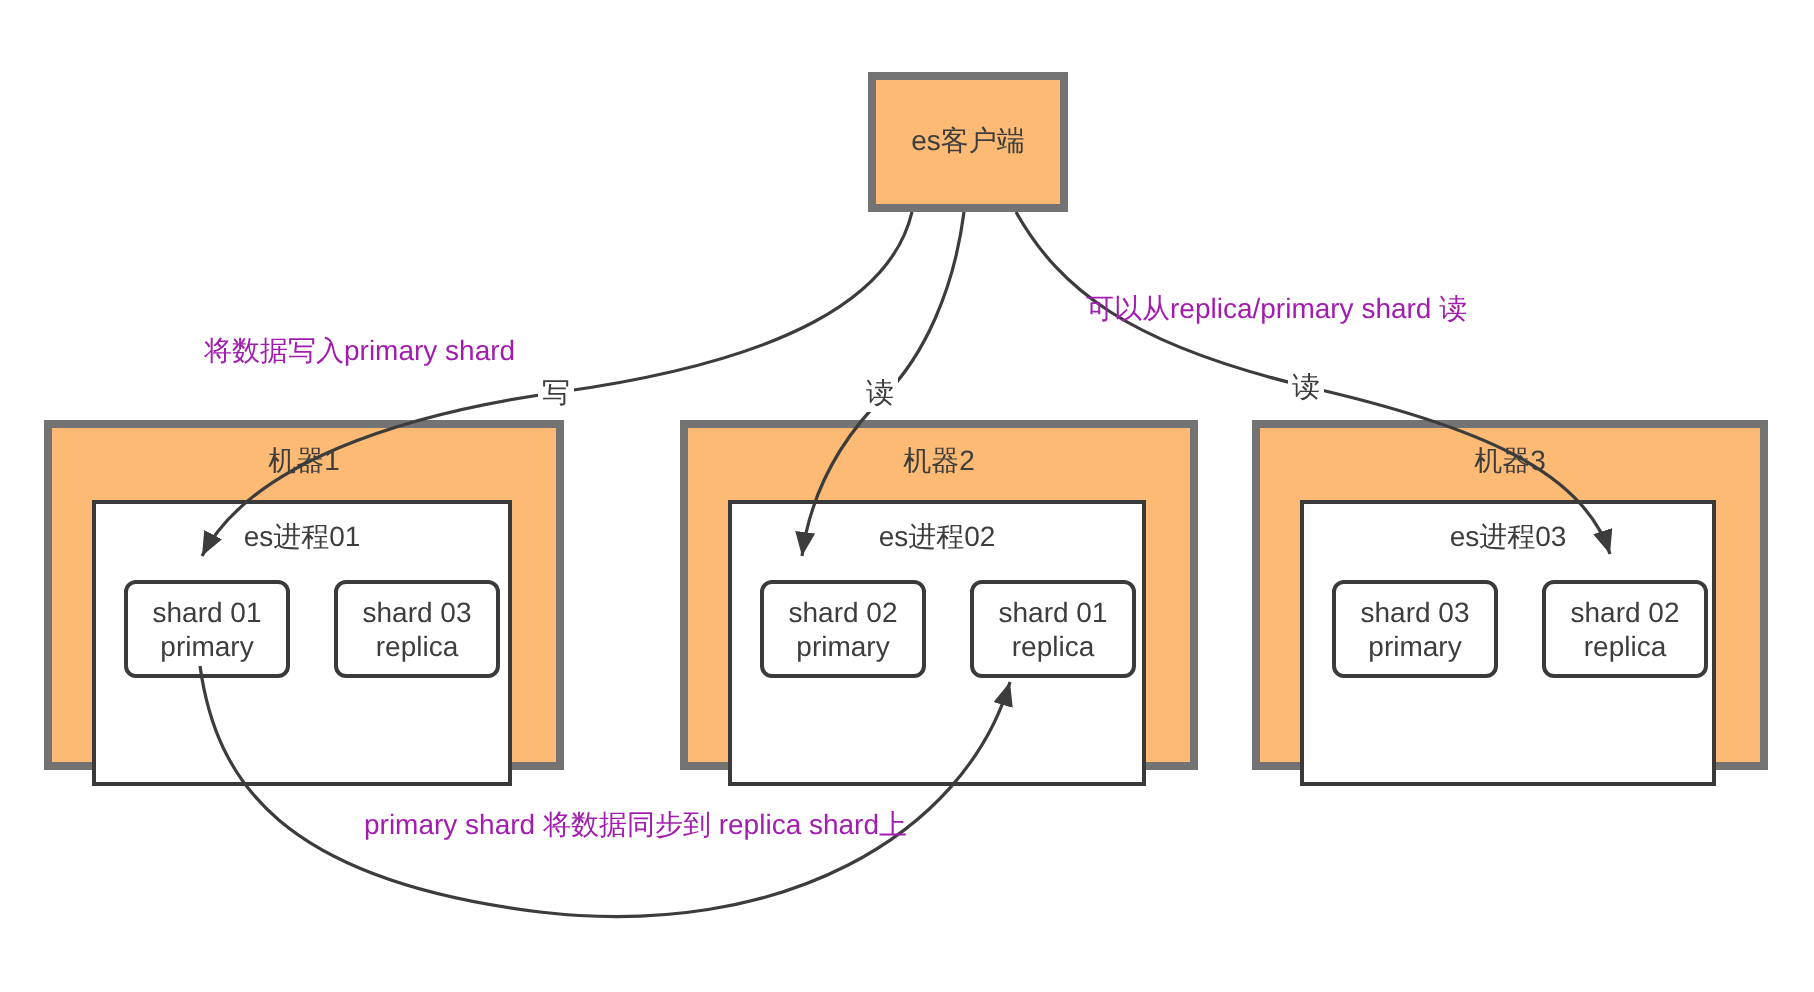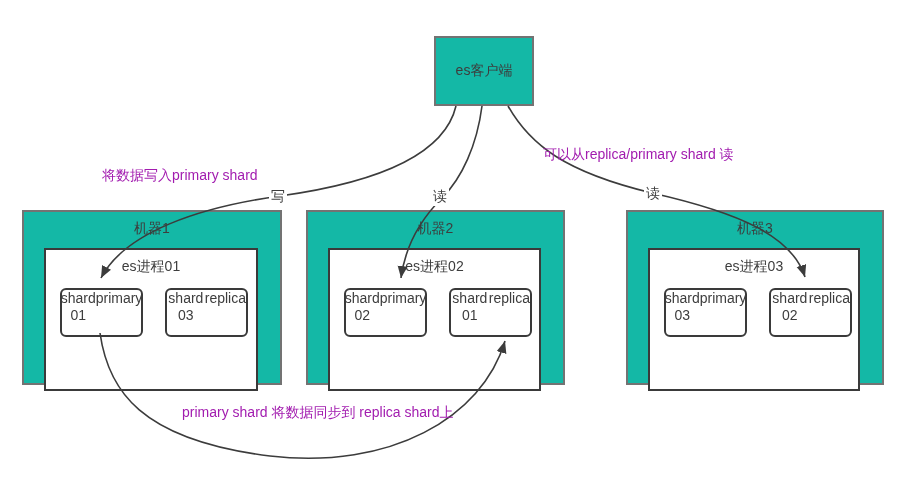--- a/index.html
+++ b/index.html
@@ -1,30 +1,30 @@
 <!DOCTYPE html>
 <html><head>
 <meta charset="utf-8">
 <style>
   html,body{margin:0;padding:0;background:#ffffff;}
   .stage{
     position:relative;width:907px;height:496px;background:#ffffff;overflow:hidden;
     font-family:"Liberation Sans","DejaVu Sans",sans-serif;color:#3d3d3d;
   }
-  .box{position:absolute;background:#14b8a6;border:2px solid #737373;box-sizing:border-box;}
+  .box{position:absolute;background:#fdba74;border:4px solid #737373;box-sizing:border-box;}
   .client{left:434px;top:36px;width:100px;height:70px;display:flex;align-items:center;justify-content:center;font-size:14px;}
   .machine{top:210px;width:260px;height:175px;padding-left:40px;}
   .m1{left:22px;}
-  .m2{left:306px;width:259px;}
+  .m2{left:340px;width:259px;}
   .m3{left:626px;width:258px;}
   .machine-label{position:absolute;top:8px;left:0;right:0;text-align:center;font-size:14px;}
   .process{position:absolute;left:20px;top:36px;width:calc(100% - 42px);height:143px;background:#ffffff;border:2px solid #3a3a3a;box-sizing:border-box;}
   .process-label{position:absolute;top:8px;left:0;right:0;text-align:center;font-size:14px;}
   .shard{position:absolute;top:38px;width:83px;height:49px;background:#ffffff;border:2px solid #3a3a3a;border-radius:6px;box-sizing:border-box;
-         display:flex;flex-direction:row;align-items:flex-start;justify-content:center;font-size:14px;line-height:17px;text-align:center;}
+         display:flex;flex-direction:column;align-items:center;justify-content:center;font-size:14px;line-height:17px;text-align:center;}
   .shard.s1{left:14px;}
   .shard.s2{left:119px;}
   svg.wires{position:absolute;left:0;top:0;width:907px;height:496px;pointer-events:none;}
   .note{position:absolute;font-size:14px;white-space:nowrap;color:#a21caf;}
   .edge-label{position:absolute;font-size:14px;background:#ffffff;padding:0 2px;color:#3d3d3d;}
 </style>
 </head>
 <body>
 
 <div class="stage">

